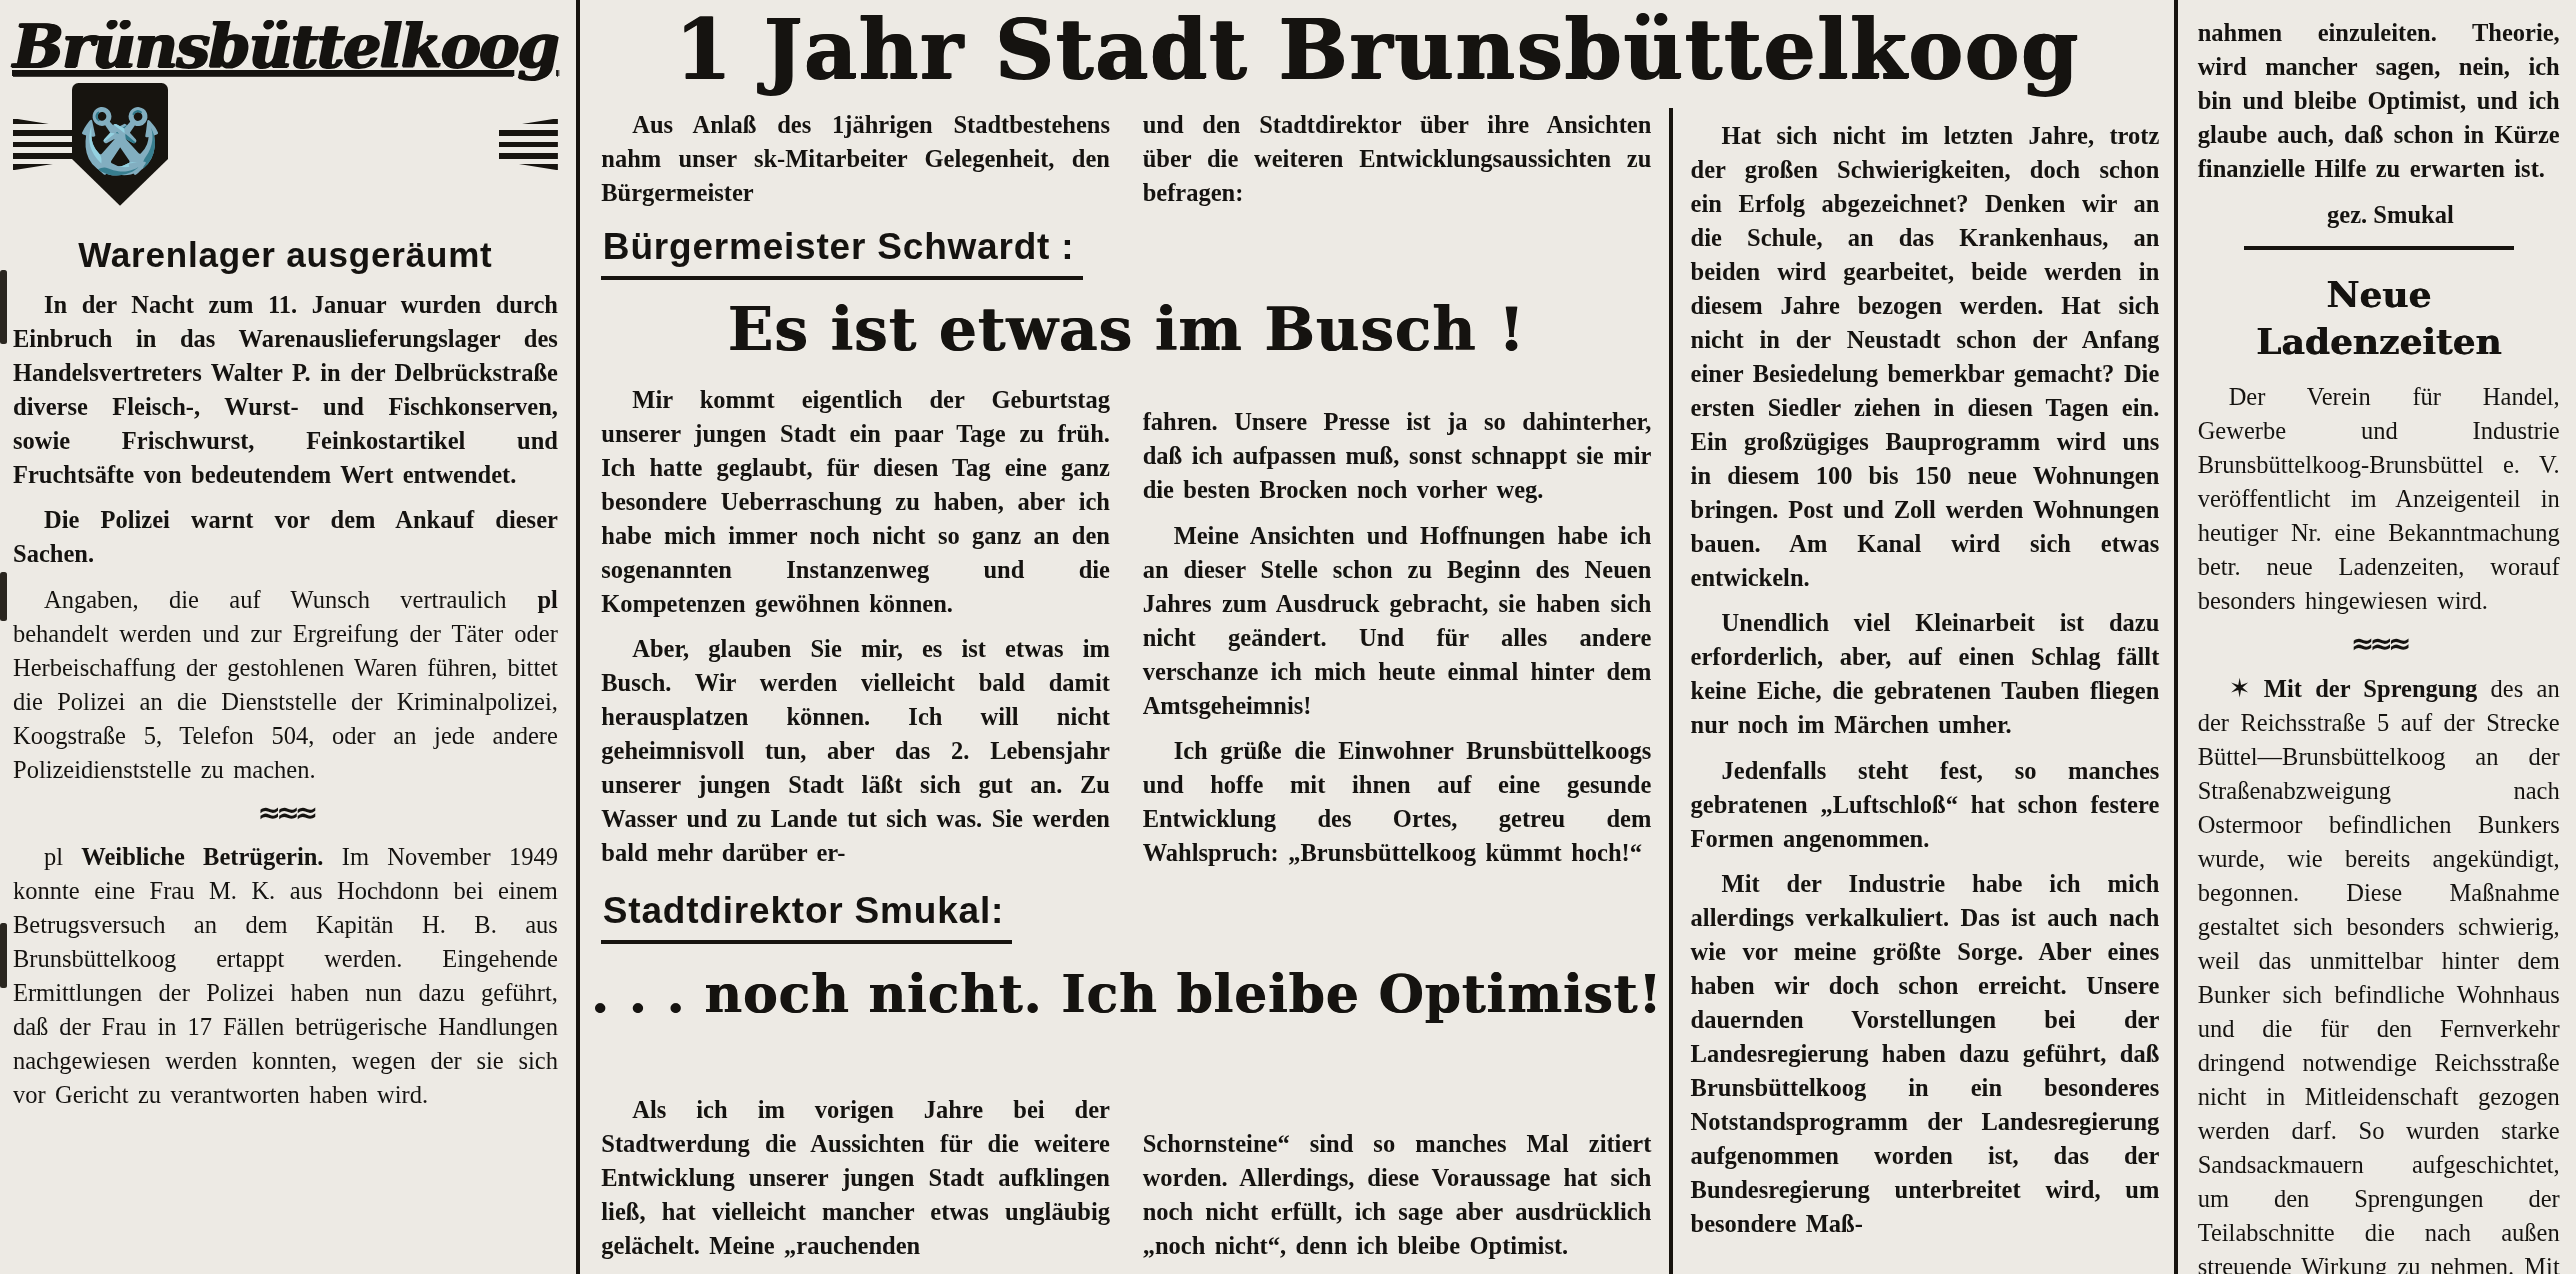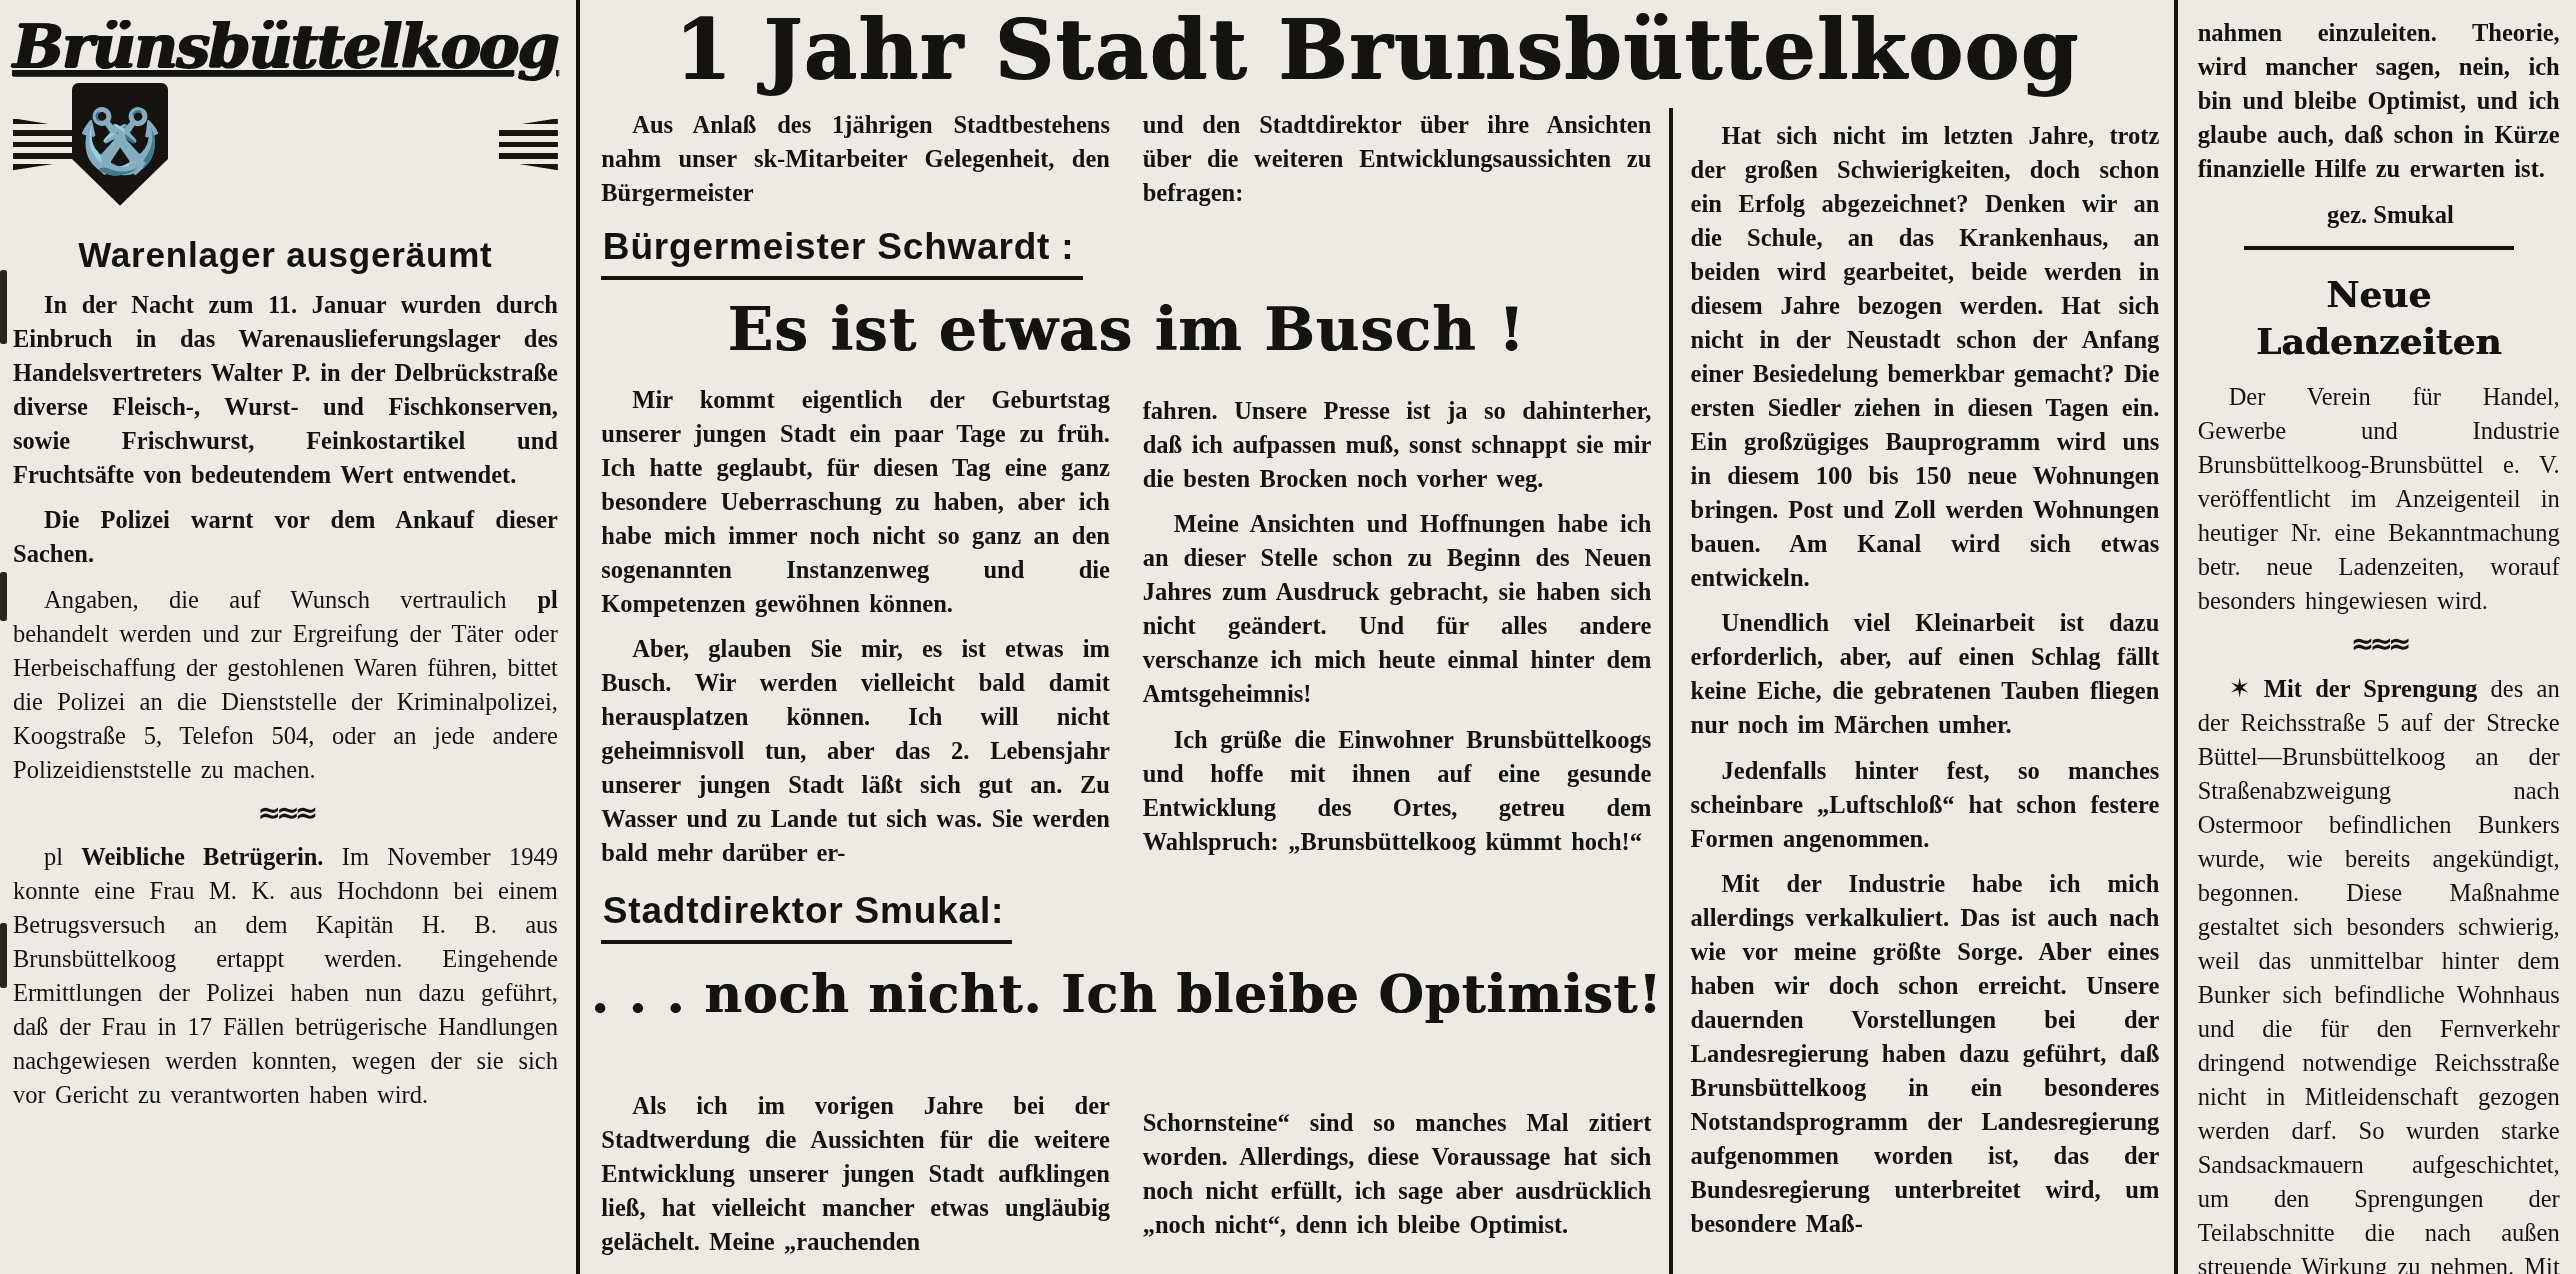--- a/index.html
+++ b/index.html
@@ -82,21 +82,21 @@
     letter-spacing:1.6px;text-align:center;
     margin:4.9px 0 14.7px 0;
     text-shadow:1.2px 0 #151310,0 0.8px #151310;
   }
   .article-headline{
     font-family:"DejaVu Serif",serif;font-weight:bold;
     font-size:36px;line-height:47px;text-align:center;
     margin:21px 0 14.7px 0;text-shadow:0.7px 0 #151310;
   }
   
-  .two-col{display:flex;align-items:center;}
+  .two-col{display:flex;align-items:flex-end;}
   .two-col .subcol{flex:1 1 0;padding:0 14.7px;}
   .two-col .midrule{width:3.3px;background:#17140f;flex:0 0 auto;}
   #interview-body{display:flex;flex:1 1 auto;align-items:stretch;}
   #interview-main{flex:0 0 1086px;display:flex;flex-direction:column;padding:0 3.3px;}
   #interview-cont{flex:1 1 auto;padding:11.4px 11.4px 0 18px;}
   .intro .subcol p{font-weight:bold;}
   .answer p{font-weight:bold;}
   .signature{text-align:right;font-weight:bold;padding-right:90px;margin-top:4.9px;}
   
   .squiggle{
@@ -189,21 +189,21 @@
             <p>Schornsteine“ sind so manches Mal zitiert worden. Allerdings, diese Voraussage hat sich noch nicht erfüllt, ich sage aber ausdrücklich „noch nicht“, denn ich bleibe Optimist.</p>
           </div>
         </div>
       </div>
 
       <div class="vrule thin"></div>
 
       <div id="interview-cont" class="answer">
         <p class="ind">Hat sich nicht im letzten Jahre, trotz der großen Schwierigkeiten, doch schon ein Erfolg abgezeichnet? Denken wir an die Schule, an das Krankenhaus, an beiden wird gearbeitet, beide werden in diesem Jahre bezogen werden. Hat sich nicht in der Neustadt schon der Anfang einer Besiedelung bemerkbar gemacht? Die ersten Siedler ziehen in diesen Tagen ein. Ein großzügiges Bauprogramm wird uns in diesem 100 bis 150 neue Wohnungen bringen. Post und Zoll werden Wohnungen bauen. Am Kanal wird sich etwas entwickeln.</p>
         <p class="ind">Unendlich viel Kleinarbeit ist dazu erforderlich, aber, auf einen Schlag fällt keine Eiche, die gebratenen Tauben fliegen nur noch im Märchen umher.</p>
-        <p class="ind">Jedenfalls hinter fest, so manches scheinbare „Luftschloß“ hat schon festere Formen angenommen.</p>
+        <p class="ind">Jedenfalls steht fest, so manches gebratenen „Luftschloß“ hat schon festere Formen angenommen.</p>
         <p class="ind">Mit der Industrie habe ich mich allerdings verkalkuliert. Das ist auch nach wie vor meine größte Sorge. Aber eines haben wir doch schon erreicht. Unsere dauernden Vorstellungen bei der Landesregierung haben dazu geführt, daß Brunsbüttelkoog in ein besonderes Notstandsprogramm der Landesregierung aufgenommen worden ist, das der Bundesregierung unterbreitet wird, um besondere Maß-</p>
       </div>
     </div>
   </div>
 
   <div class="vrule"></div>
 
   <div id="col-right">
     <p class="bold">nahmen einzuleiten. Theorie, wird mancher sagen, nein, ich bin und bleibe Optimist, und ich glaube auch, daß schon in Kürze finanzielle Hilfe zu erwarten ist.</p>
     <div class="signature" style="padding-right:106px;">gez. Smukal</div>

